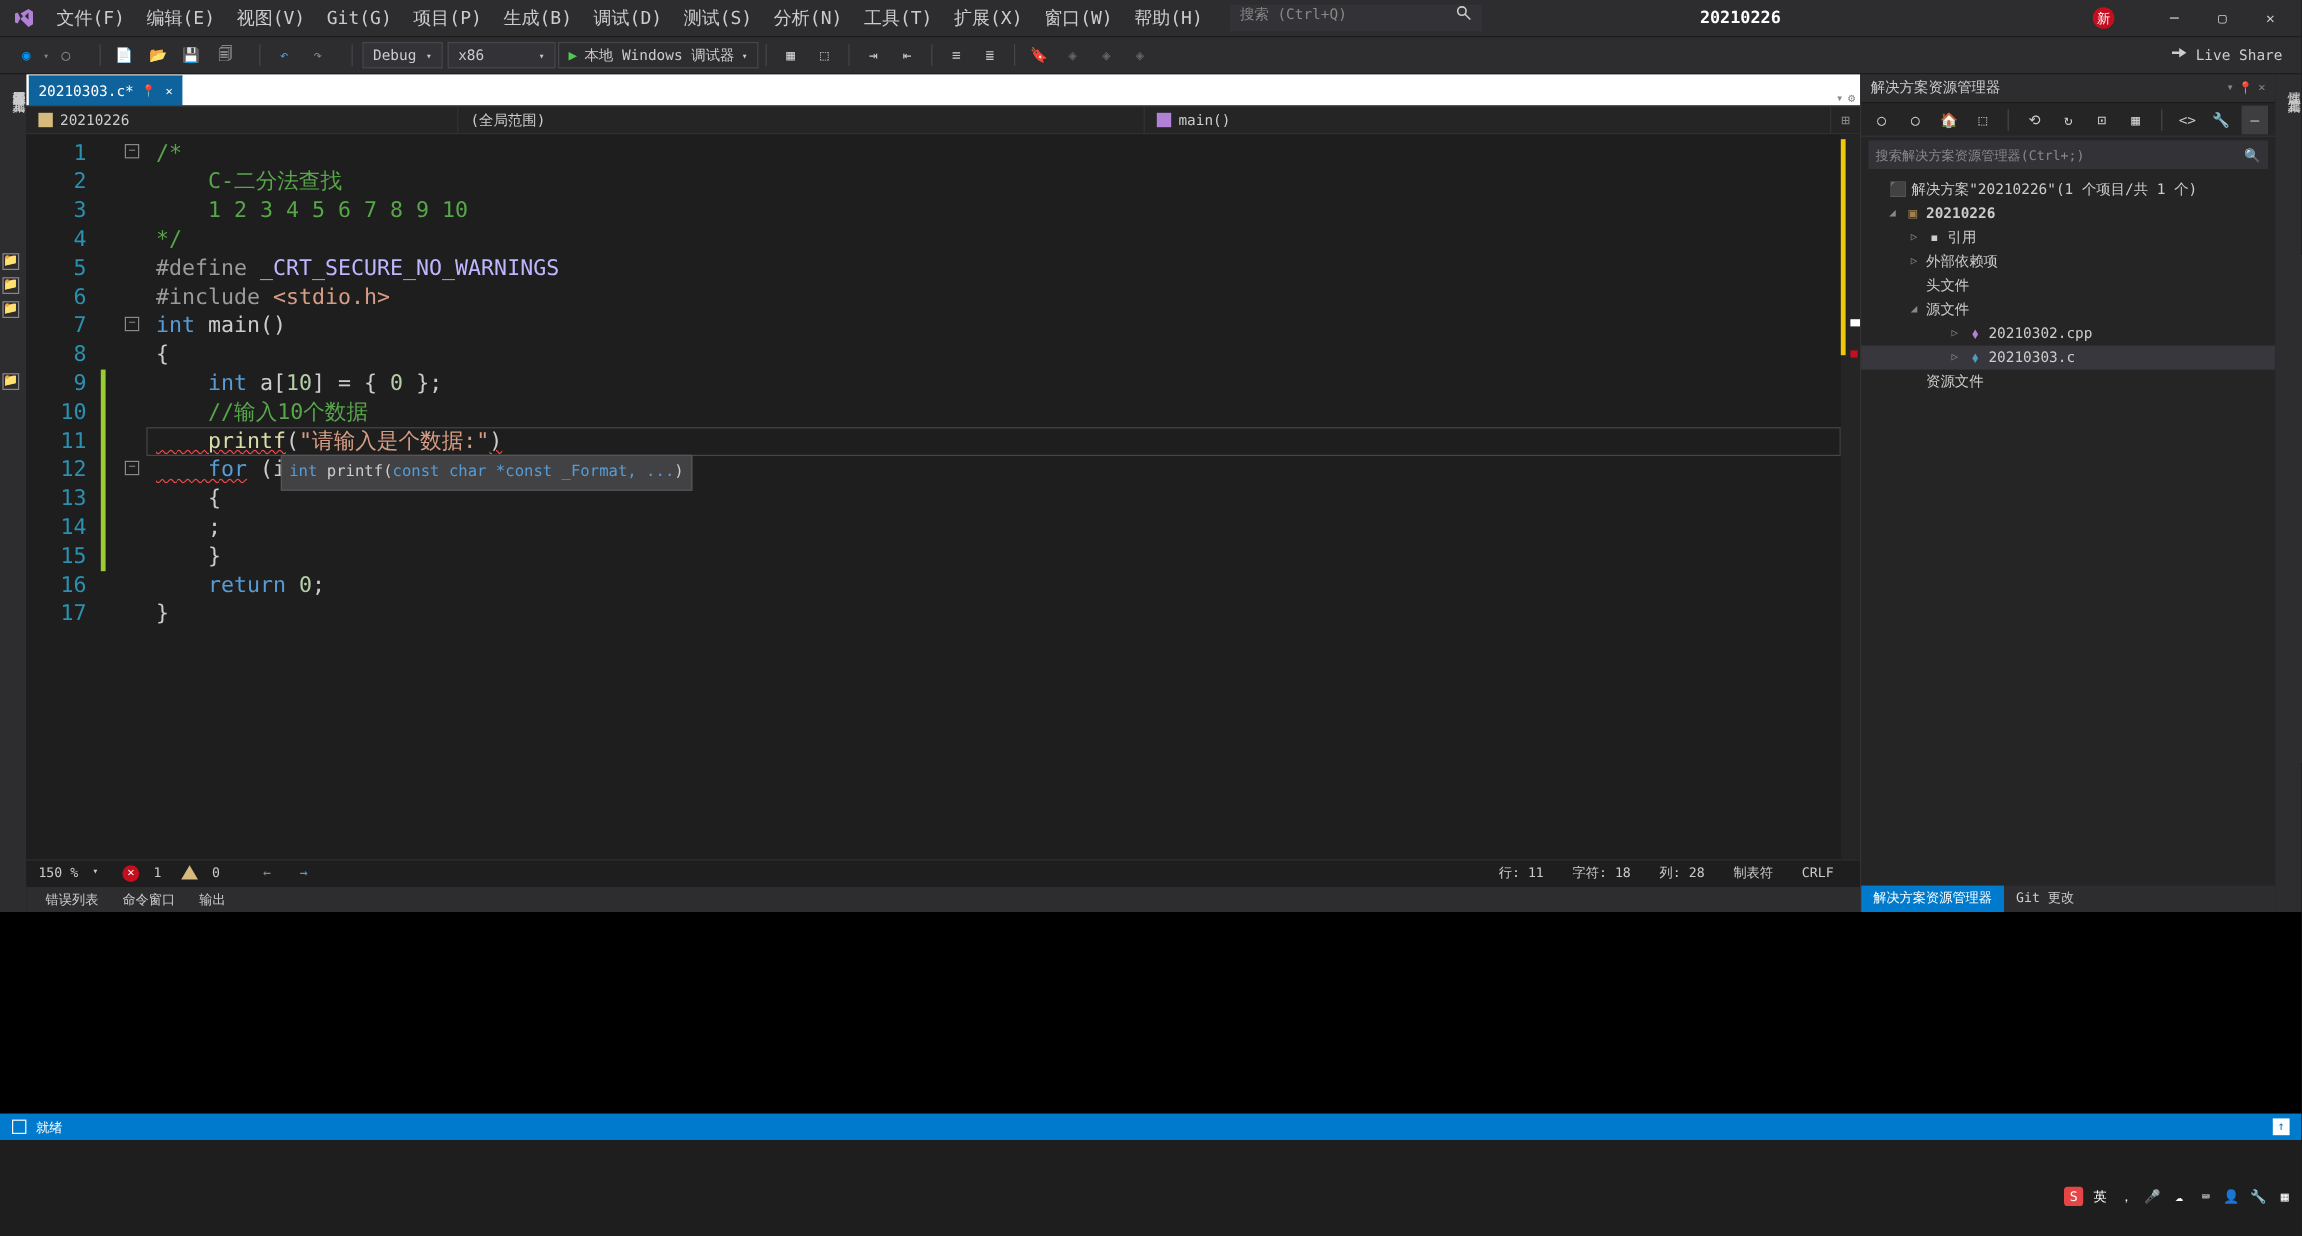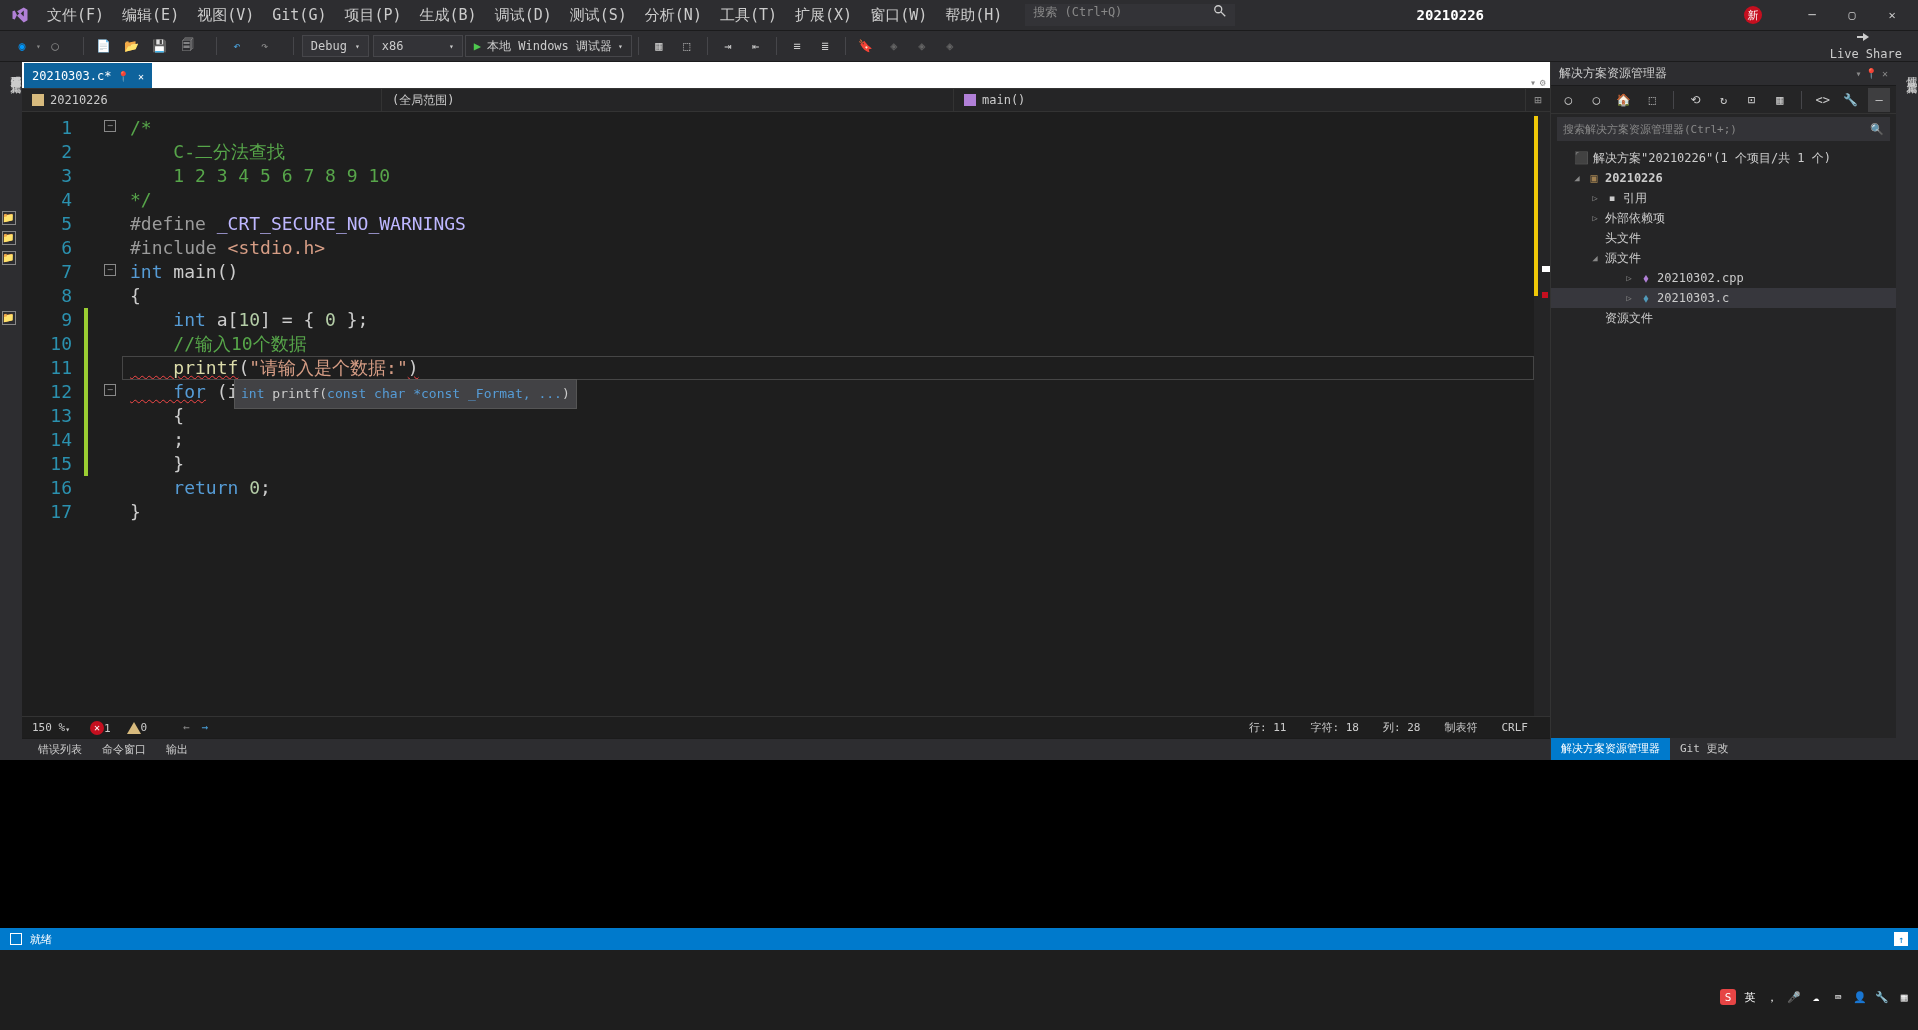--- a/index.html
+++ b/index.html
@@ -16,21 +16,21 @@
 .badge { background:#c50f1f; color:#fff; border-radius:50%; width:18px; height:18px; display:flex; align-items:center; justify-content:center; font-size:11px; margin-right:30px; }
 .winbtn { width:40px; height:30px; display:flex; align-items:center; justify-content:center; color:#ccc; }
 .toolbar { height:32px; background:#2d2d30; border-top:1px solid #1b1b1c; border-bottom:1px solid #1b1b1c; display:flex; align-items:center; padding:0 8px; }
 .tbtn { width:24px; height:24px; display:flex; align-items:center; justify-content:center; margin:0 2px; color:#ccc; }
 .tgrp { display:flex; align-items:center; margin-right:8px; }
 .tsep { width:1px; height:18px; background:#46464a; margin:0 6px; }
 .combo { background:#333337; border:1px solid #46464a; height:22px; padding:0 8px; display:flex; align-items:center; color:#ccc; margin:0 2px; }
 .combo .arrow { margin-left:8px; font-size:8px; }
 .play { display:flex; align-items:center; height:22px; padding:0 8px; color:#ccc; border:1px solid #46464a; }
 .play .tri { color:#4ec94e; margin-right:6px; }
-.liveshare { margin-left:auto; display:flex; align-items:center; color:#ccc; padding:0 8px;flex-direction:column; }
+.liveshare { margin-left:auto; display:flex; align-items:center; color:#ccc; padding:0 8px; }
 .main { display:flex; height:698px; }
 .leftrail { width:22px; background:#2d2d30; writing-mode:vertical-rl; text-orientation:mixed; font-size:11px; color:#ccc; padding-top:6px; text-align:left; }
 .editorblock { flex:1 1 auto; display:flex; flex-direction:column; }
 .tabrow { height:26px; background:#ffffff; display:flex; align-items:flex-end; padding-left:2px; }
 .tab { background:#0e639c; color:#fff; height:25px; display:flex; align-items:center; padding:0 8px; border-top:1px solid #0e639c; font-size:12px; }
 .tab .x { margin-left:8px; color:#fff; font-size:10px; }
 .tab .pin { margin-left:6px; font-size:10px; }
 .tabrowicons { margin-left:auto; display:flex; align-items:center; padding-right:4px; gap:4px; color:#888; font-size:10px; }
 .navrow { height:24px; background:#252526; display:flex; border-top:1px solid #333; border-bottom:1px solid #333; }
 .navcell { display:flex; align-items:center; padding:0 10px; color:#ccc; border-right:1px solid #333; font-size:12px; flex:1; }
@@ -73,21 +73,21 @@
 .tn .exp { width:12px; color:#888; font-size:9px; text-align:center; }
 .tn.sel { background:#37373d; }
 .tn .ico { width:14px; height:14px; display:inline-flex; align-items:center; justify-content:center; }
 .tn .ico.sln { color:#b180d7; }
 .tn .ico.proj { color:#a08050; }
 .tn .ico.fold { color:#c09553; }
 .tn .ico.cpp { color:#b180d7; }
 .tn .ico.c { color:#519aba; }
 
 .editorstatus { height:22px; background:#1e1e1e; border-top:1px solid #333; display:flex; align-items:center; padding:0 10px; font-size:11px; color:#ccc; }
-.editorstatus .grp { display:flex; align-items:flex-end; gap:0; }
+.editorstatus .grp { display:flex; align-items:flex-start; gap:12px; }
 .errcircle { width:14px; height:14px; border-radius:50%; background:#c50f1f; color:#fff; display:flex; align-items:center; justify-content:center; font-size:10px; }
 .warntri { width:0; height:0; border-left:7px solid transparent; border-right:7px solid transparent; border-bottom:12px solid #d7ba7d; position:relative; }
 .arrowbtn { color:#888; padding:0 6px; }
 .bottomtabs { height:22px; background:#2d2d30; display:flex; align-items:center; padding:0 6px; border-top:1px solid #1b1b1b; }
 .btab { padding:0 10px; height:22px; line-height:22px; font-size:11px; color:#ccc; }
 .dark { height:168px; background:#000; }
 .statusbar { height:22px; background:#007acc; color:#fff; display:flex; align-items:center; padding:0 10px; font-size:11px; }
 .statusbar .sq { width:12px; height:12px; border:1px solid #fff; margin-right:8px; }
 .statusbar .grow { flex:1; }
 .statusbar .upbtn { width:14px; height:14px; background:#fff; color:#007acc; margin-left:8px; display:flex; align-items:center; justify-content:center; font-size:10px; }

